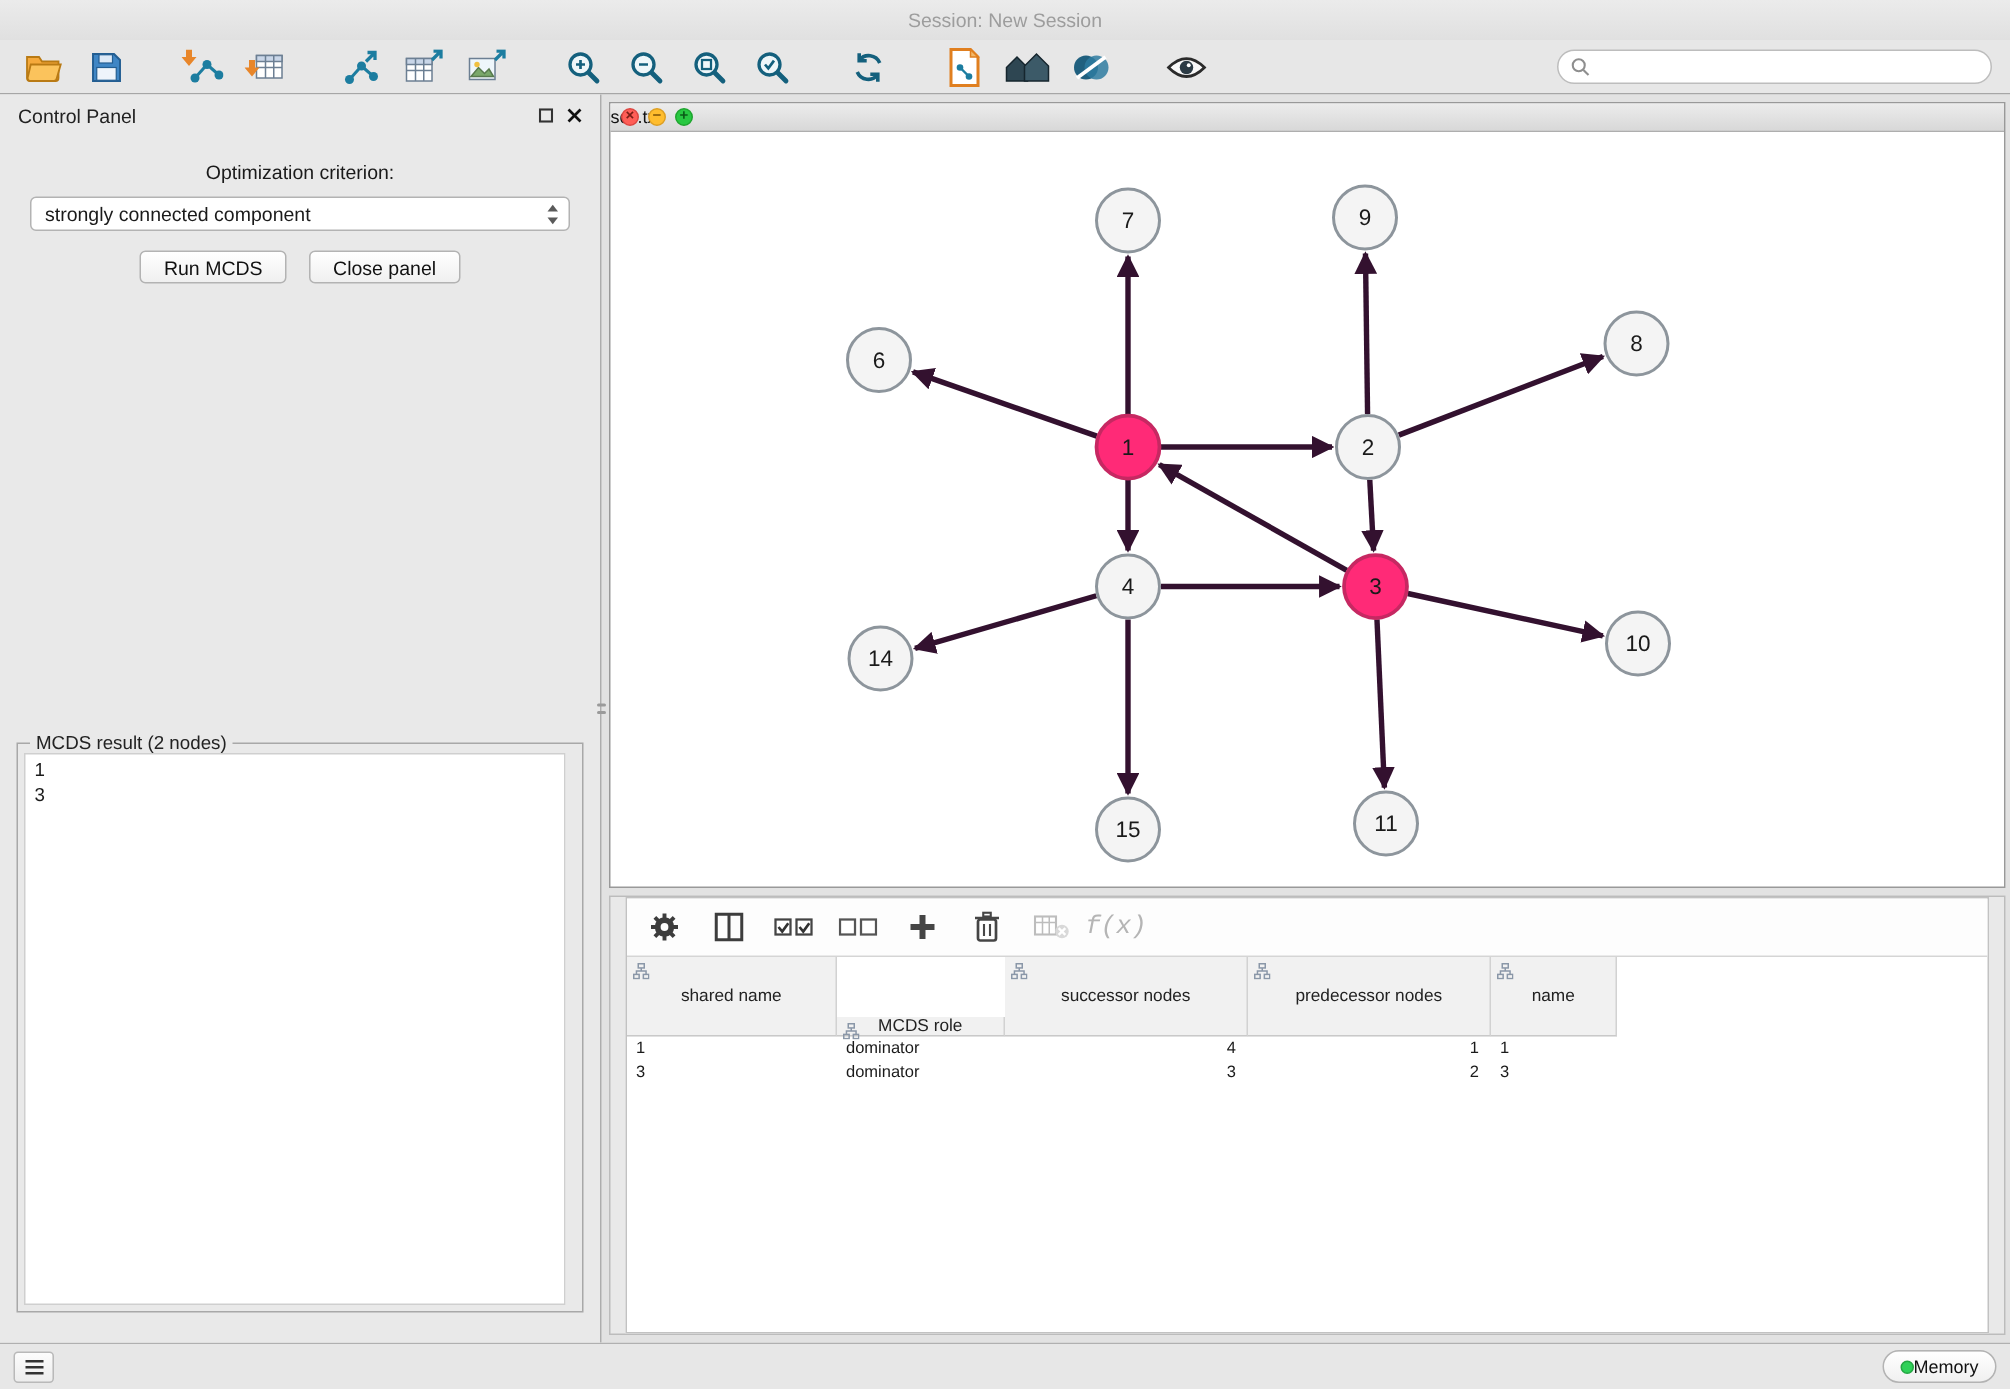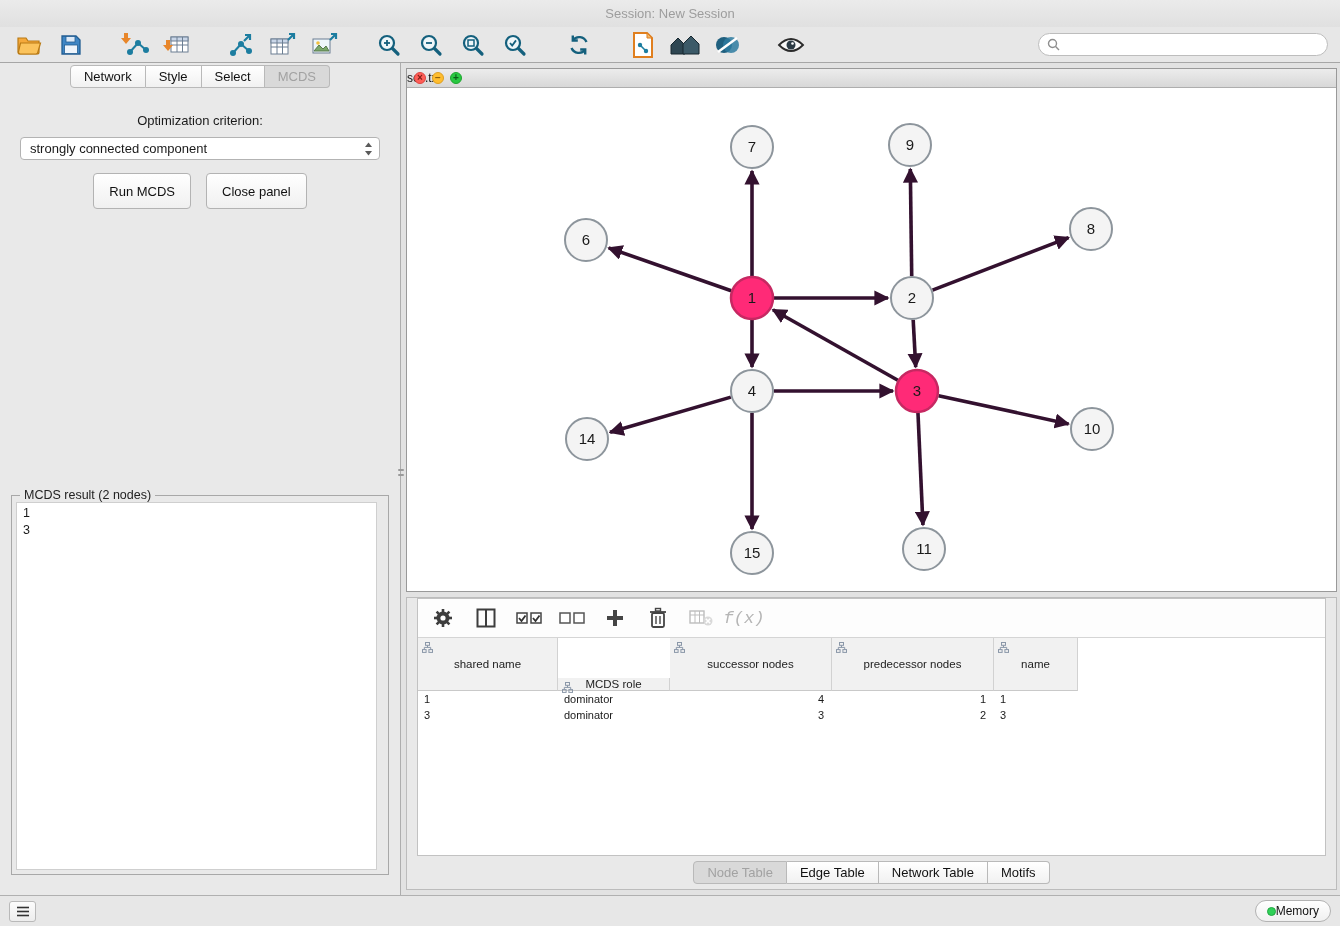--- a/index.html
+++ b/index.html
@@ -22,21 +22,21 @@
 .cp-tabs-row{display:flex;justify-content:center;padding:2px 0 9px;}
 .seg{display:inline-flex;}
 .seg .tab{padding:3px 13px;font-size:13px;background:linear-gradient(#ffffff,#f1f1f1);border:1px solid #b9b9b9;border-left:none;color:#111;white-space:nowrap;}
 .seg .tab:first-child{border-left:1px solid #b9b9b9;border-radius:4px 0 0 4px;}
 .seg .tab:last-child{border-radius:0 4px 4px 0;}
 .seg .tab.active{background:#d9d9d9;color:#a2a2a2;}
 .cp-content{flex:1;display:flex;flex-direction:column;min-height:0;}
 .opt-label{text-align:center;font-size:13px;margin-top:16px;}
 .dropdown{width:360px;height:23px;margin:9px auto 0;background:#fff;border:1px solid #b3b3b3;border-radius:4px;display:flex;align-items:center;justify-content:space-between;padding:0 6px 0 9px;font-size:13px;}
 .btn-row{display:flex;justify-content:center;gap:15px;margin-top:13px;}
-.mac-btn{height:36px;padding:0 15px;font-size:13px;background:linear-gradient(#ffffff,#f0f0f0);border:1px solid #b3b3b3;border-radius:4px;color:#111;}
+.mac-btn{height:22px;padding:0 15px;font-size:13px;background:linear-gradient(#ffffff,#f0f0f0);border:1px solid #b3b3b3;border-radius:4px;color:#111;}
 .cp-spacer{flex:1;}
 .result-group{position:relative;margin:0 11px 20px;flex:0 0 380px;border:1px solid #a8a8a8;background:#e9e9e9;}
 .result-legend{position:absolute;top:-8px;left:8px;background:#e9e9e9;padding:0 4px;font-size:12.5px;color:#222;}
 .result-box{position:absolute;left:4px;top:6px;right:11px;bottom:4px;background:#fff;border:1px solid #cfcfcf;font-size:12.5px;line-height:17px;padding:2px 6px;overflow:hidden;}
 .splitter-handle{position:absolute;left:396px;top:400px;width:9px;height:18px;display:flex;flex-direction:column;gap:3px;align-items:center;justify-content:center;z-index:5;}
 .splitter-handle span{width:6px;height:2px;background:#9a9a9a;border-radius:1px;}
 .right{flex:1;display:flex;flex-direction:column;padding:5px 3px 5px 5px;min-width:0;}
 .net-window{flex:0 0 524px;background:#fff;border:1px solid #999;display:flex;flex-direction:column;}
 .net-titlebar{flex:0 0 19px;background:linear-gradient(#ececec,#d8d8d8);border-bottom:1px solid #aeaeae;position:relative;display:flex;align-items:center;}
 .traffic{display:flex;gap:6px;margin-left:7px;z-index:2;}
@@ -218,27 +218,35 @@
           <circle cx="5.5" cy="5.5" r="4" fill="none" stroke="#8e8e8e" stroke-width="1.4"></circle>
           <line x1="8.6" y1="8.6" x2="12" y2="12" stroke="#8e8e8e" stroke-width="1.4"></line>
         </svg>
       <input value="" style="">
     </div>
   </div>
 
   <div class="main">
 
     <div class="control-panel">
-      <div class="cp-tabs-row">
-        <div class="seg">
-            <div class="tab">Network</div>
-            <div class="tab">Style</div>
-            <div class="tab">Select</div>
-            <div class="tab active">MCDS</div>
-          </div>
+      <div class="cp-header">
+        <span>Control Panel</span>
+        <span class="panel-btns">
+          <button>
+              <svg width="10" height="10" viewBox="0 0 10 10">
+                <rect x="1" y="1" width="8" height="8" fill="none" stroke="#333" stroke-width="1.4"></rect>
+              </svg>
+            </button>
+          <button>
+              <svg width="10" height="10" viewBox="0 0 10 10">
+                <line x1="1" y1="1" x2="9" y2="9" stroke="#111" stroke-width="1.8"></line>
+                <line x1="9" y1="1" x2="1" y2="9" stroke="#111" stroke-width="1.8"></line>
+              </svg>
+            </button>
+        </span>
       </div>
       <div class="cp-content">
         <div class="opt-label">Optimization criterion:</div>
         <div class="dropdown">
           <span>strongly connected component</span>
           <svg width="9" height="14" viewBox="0 0 9 14">
               <path d="M4.5 0.5 L8 5 H1 Z" fill="#5a5a5a"></path>
               <path d="M4.5 13.5 L8 9 H1 Z" fill="#5a5a5a"></path>
             </svg>
         </div>
@@ -466,28 +474,20 @@
               </div>
               <div class="tr">
                 <div class="td" style="width: 140px; text-align: left;">3</div>
                 <div class="td" style="width: 112px; text-align: left;">dominator</div>
                 <div class="td" style="width: 162px; text-align: right;">3</div>
                 <div class="td" style="width: 162px; text-align: right;">2</div>
                 <div class="td" style="width: 84px; text-align: left;">3</div>
               </div>
             </div>
         </div>
-        <div class="tp-tabs-row">
-          <div class="seg">
-              <div class="tab active">Node Table</div>
-              <div class="tab">Edge Table</div>
-              <div class="tab">Network Table</div>
-              <div class="tab">Motifs</div>
-            </div>
-        </div>
       </div>
 
     </div>
   </div>
 
   <div class="statusbar">
     <button class="status-menu-btn">
       <svg width="14" height="11" viewBox="0 0 14 11">
           <line x1="1" y1="1.5" x2="13" y2="1.5" stroke="#333" stroke-width="1.6"></line>
           <line x1="1" y1="5.5" x2="13" y2="5.5" stroke="#333" stroke-width="1.6"></line>

